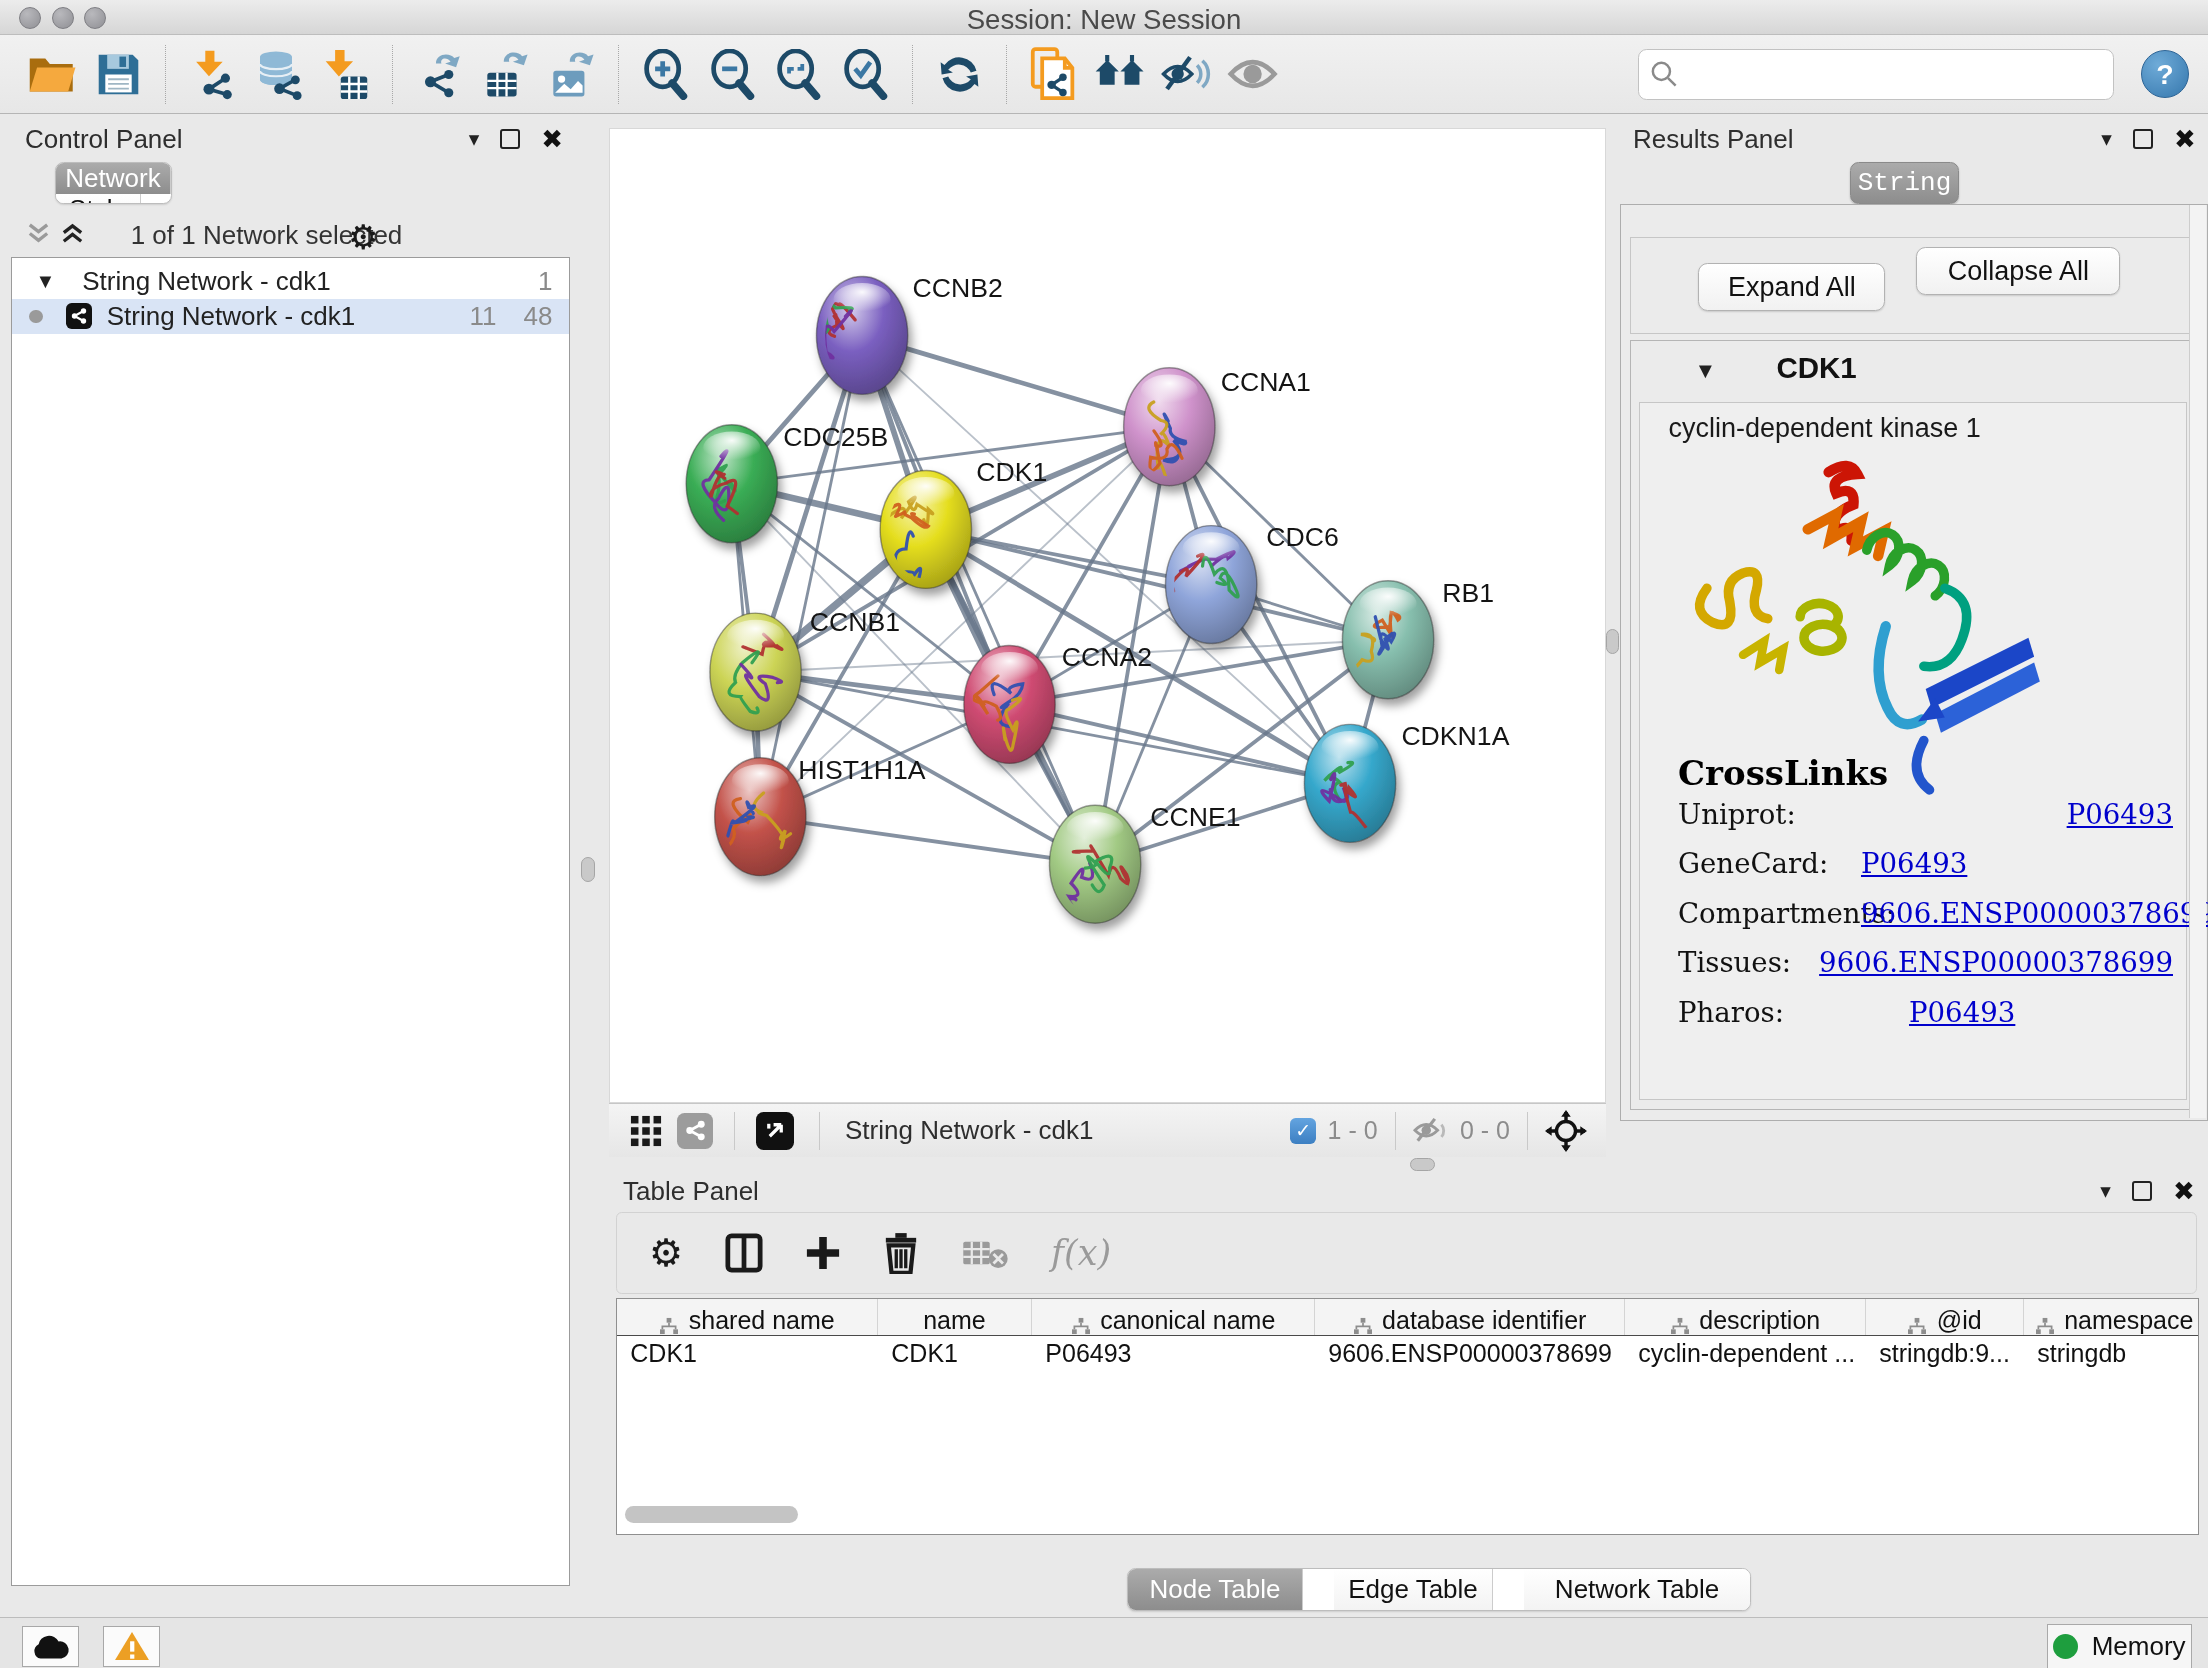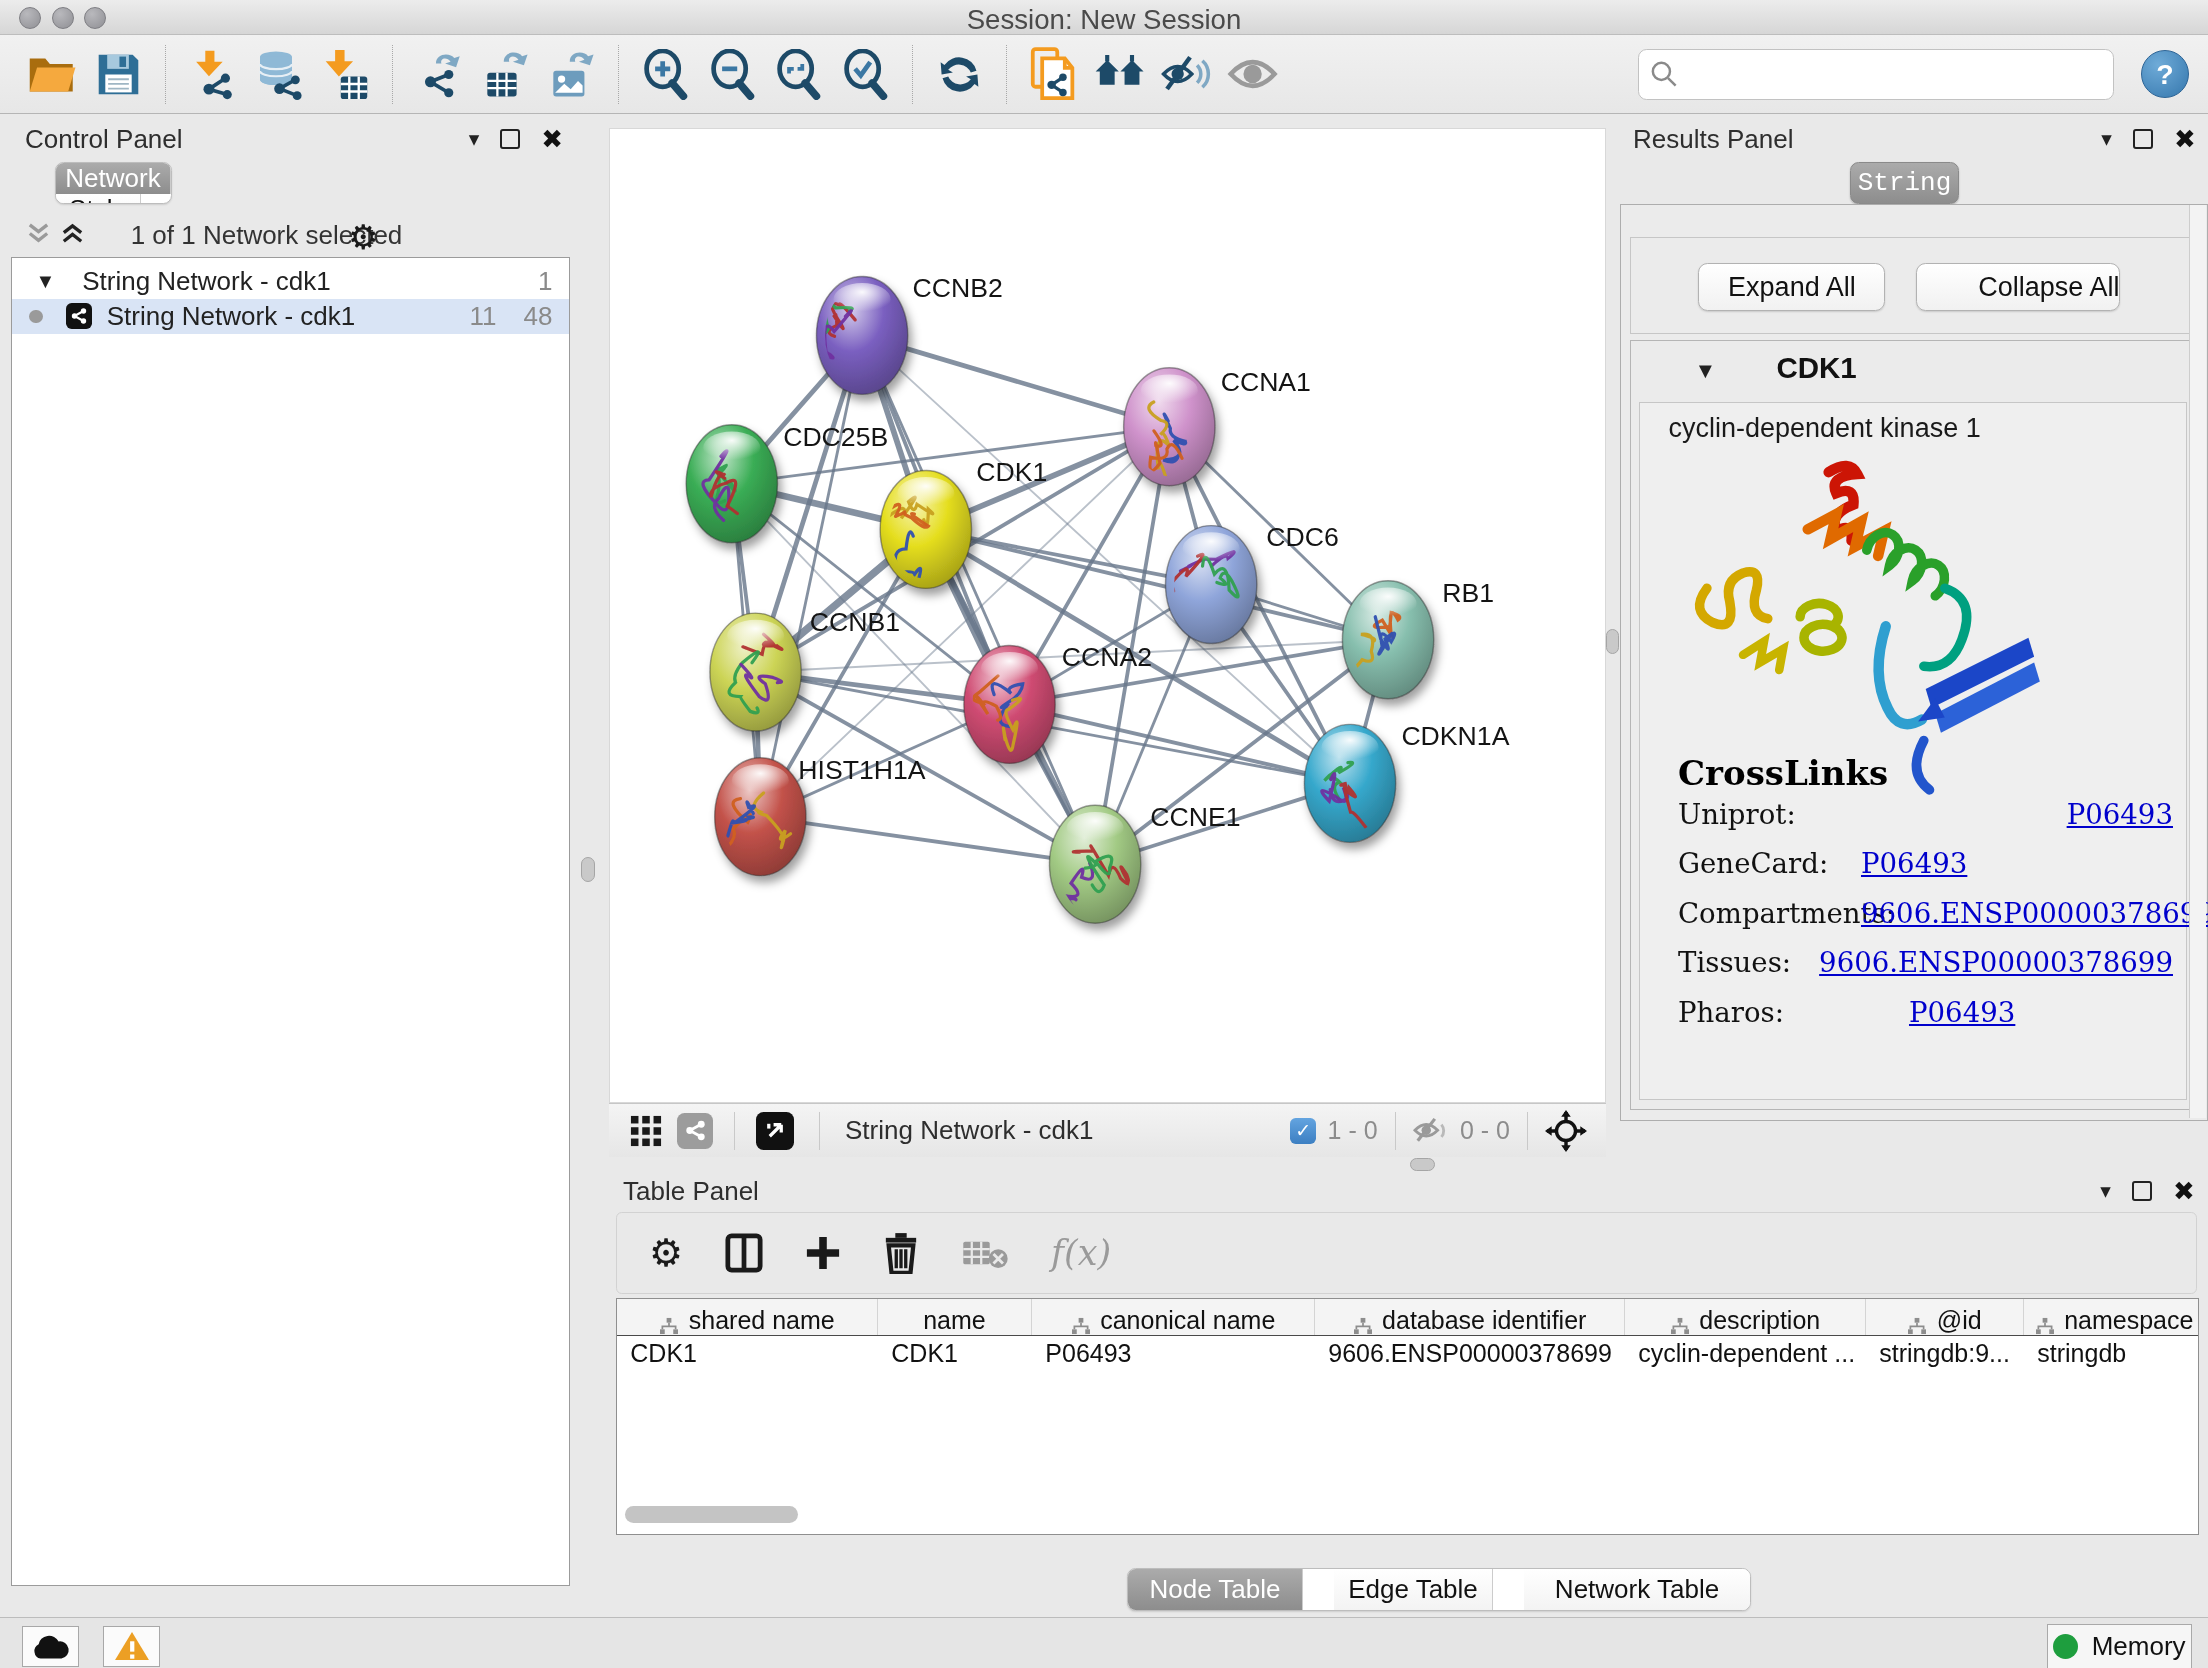--- a/index.html
+++ b/index.html
@@ -629,21 +629,21 @@
       <span class="wb-x">✖</span>
     </div>
     <div class="a" style="left:233px;top:46px;width:107px;height:40px;border-radius:8.6px;background:linear-gradient(#ababab,#8d8d8d);border:1px solid #8a8a8a;display:flex;align-items:center;justify-content:center;color:#fff;font-size:26px;box-shadow:0 1px 1.9px rgba(0,0,0,0.25);font-family:Liberation Mono, monospace;">
         <span>String</span>
       </div>
     <div class="a rp-outer" style="left:2.9px;top:88px;width:586px;height:915px;">
       <div class="a rp-inner" style="left:9.5px;top:32px;width:563px;height:95px;background:#ebebeb;">
         <div class="a macbtn" style="left:67px;top:25px;width:185px;height:46px;">
             <span>Expand All</span>
           </div>
-        <div class="a macbtn" style="left:285px;top:25px;width:202px;height:46px;justify-content:flex-end;">
+        <div class="a macbtn" style="left:285px;top:9px;width:202px;height:46px;">
             <span>Collapse All</span>
           </div>
       </div>
       <div class="a" style="left:9.5px;top:135px;width:563px;height:768px;border:1px solid #b5b5b5;background:#ebebeb;">
         <span class="a" style="left:63px;top:17px;font-size:22px;">▼</span>
         <span class="a" style="left:145px;top:9.5px;font-size:29.5px;font-weight:bold;color:#111;">CDK1</span>
         <div class="a rp-inner" style="left:7.6px;top:61px;width:546px;height:696px;">
           <span class="a" style="left:28.5px;top:9.5px;font-size:27px;color:#1a1a1a;">cyclin-dependent kinase 1</span>
 
           <svg class="a" style="left:46px;top:52px;" width="390" height="354" viewBox="0 0 410 372">

